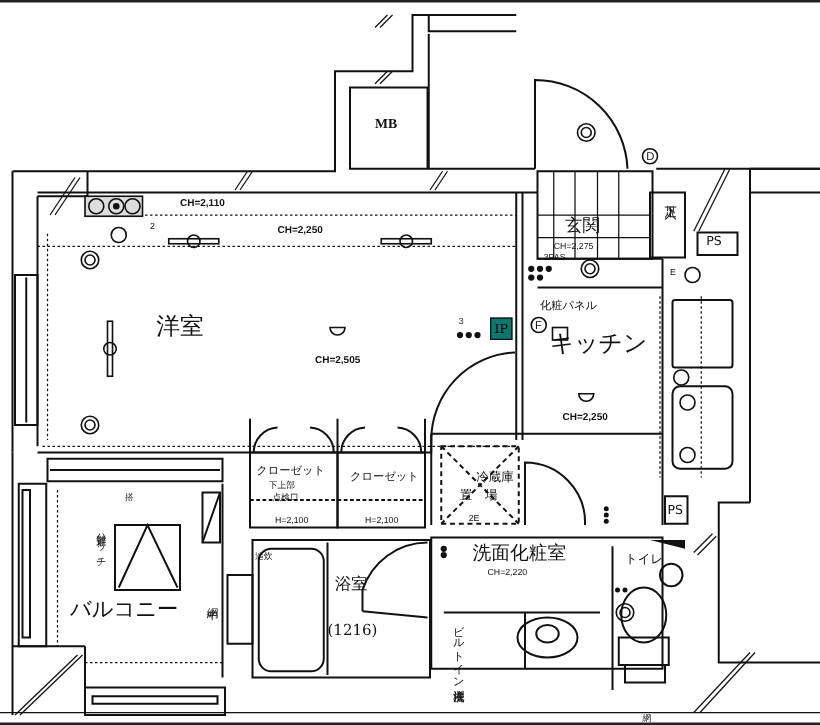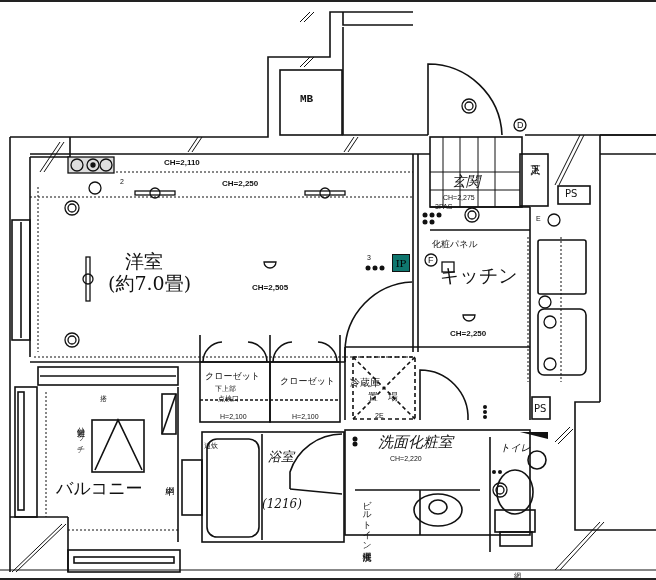--- a/index.html
+++ b/index.html
@@ -1,21 +1,21 @@
 <!DOCTYPE html>
 <html><head>
 <meta charset="utf-8">
 <style>
   html, body { margin: 0; padding: 0; background: #ffffff; }
   body { width: 656px; height: 580px; overflow: hidden; font-family: "DejaVu Sans", sans-serif; }
   #plan { position: absolute; left: 0; top: 0; width: 656px; height: 580px; border-top: 2px solid #222; border-bottom: 2px solid #222; box-sizing: border-box; }
   svg { position: absolute; left: 0; top: 0; }
   .lbl { position: absolute; color: #111; white-space: nowrap; line-height: 1; }
   .room-big { font-family: "DejaVu Serif", serif; font-size: 19px; }
-  .room-med { font-family: "DejaVu Serif", serif; font-size: 16px; font-style: italic; }
+  .room-med { font-family: "DejaVu Serif", serif; font-size: 16px; }
   .small { font-family: "Liberation Sans", sans-serif; font-size: 8px; font-weight: bold; }
   .tiny { font-family: "Liberation Sans", sans-serif; font-size: 7px; }
   .mid { font-family: "DejaVu Sans", sans-serif; font-size: 10px; }
   .vert { writing-mode: vertical-rl; }
   .box { position: absolute; border: 1.5px solid #111; background: #0f766e; display: flex; align-items: center; justify-content: center; }
 </style>
 </head>
 <body>
 
 <div id="plan">
@@ -211,60 +211,59 @@
     <circle cx="494" cy="470" r="2"></circle>
         <circle cx="500" cy="470" r="2"></circle>
     <circle cx="485" cy="405" r="2"></circle>
         <circle cx="485" cy="410" r="2"></circle>
         <circle cx="485" cy="415" r="2"></circle>
     <polygon points="520,430 548,430 548,437"></polygon>
   </g>
 </svg>
 
 <span class="lbl room-big" style="left:125px;top:250px;">洋室</span>
-<span class="lbl room-big" style="left:108px;top:272px;">(約7.0畳)</span>
 <span class="lbl small" style="left:252px;top:282px;">CH=2,505</span>
-<span class="lbl small" style="left:164px;top:157px;text-align:right;">CH=2,110</span>
+<span class="lbl small" style="left:144px;top:157px;text-align:right;">CH=2,110</span>
 <span class="lbl small" style="left:222px;top:178px;">CH=2,250</span>
 
 <span class="lbl room-big" style="left:440px;top:264px;">キッチン</span>
 <span class="lbl small" style="left:450px;top:328px;">CH=2,250</span>
 
 <span class="lbl room-med" style="left:452px;top:172px;font-size:14px;">玄関</span>
 <span class="lbl tiny" style="left:443px;top:192px;">CH=2,275</span>
 <span class="lbl mid vert" style="left:530px;top:155px;">下足入</span>
 <span class="lbl mid" style="left:565px;top:187px;">PS</span>
 <span class="lbl mid" style="left:534px;top:402px;">PS</span>
 <span class="lbl tiny" style="left:435px;top:201px;">3PAS</span>
 <span class="lbl tiny" style="left:432px;top:238px;font-size:9px;">化粧パネル</span>
 <span class="lbl tiny" style="left:367px;top:252px;">3</span>
 <span class="lbl tiny" style="left:120px;top:176px;">2</span>
 <div class="box" style="left:392px;top:252px;width:16px;height:16px;font-size:10px;font-family:'DejaVu Serif',serif;">IP</div>
 <span class="lbl tiny" style="left:428px;top:254px;font-size:9px;">F</span>
 <span class="lbl tiny" style="left:517px;top:119px;font-size:9px;">D</span>
 <span class="lbl tiny" style="left:536px;top:213px;">E</span>
-<span class="lbl" style="left:300px;top:92px;font-family:Liberation Mono, monospace;font-size:11px;font-weight:bold;">MB</span>
+<span class="lbl" style="left:300px;top:92px;font-family:Liberation Serif, serif;font-size:11px;font-weight:bold;">MB</span>
 
 <span class="lbl tiny" style="left:205px;top:370px;font-size:9px;">クローゼット</span>
 <span class="lbl tiny" style="left:215px;top:383px;">下上部</span>
 <span class="lbl tiny" style="left:218px;top:393px;">点検口</span>
 <span class="lbl tiny" style="left:220px;top:411px;">H=2,100</span>
 <span class="lbl tiny" style="left:280px;top:375px;font-size:9px;">クローゼット</span>
 <span class="lbl tiny" style="left:292px;top:411px;">H=2,100</span>
 
-<span class="lbl mid" style="left:350px;top:376px;">冷蔵庫</span>
+<span class="lbl mid" style="left:381px;top:376px;">冷蔵庫</span>
 <span class="lbl mid" style="left:368px;top:390px;">置　場</span>
 <span class="lbl tiny" style="left:375px;top:410px;">2E</span>
 
 <span class="lbl room-med" style="left:378px;top:433px;font-size:15px;">洗面化粧室</span>
 <span class="lbl tiny" style="left:390px;top:453px;">CH=2,220</span>
 <span class="lbl room-med" style="left:500px;top:441px;font-size:10px;">トイレ</span>
 <span class="lbl tiny vert" style="left:362px;top:492px;font-size:9px;height:40px;">ビルトイン洗濯機</span>
 
-<span class="lbl room-med" style="left:268px;top:448px;font-size:13px;">浴室</span>
+<span class="lbl room-med" style="left:268px;top:459px;font-size:13px;">浴室</span>
 <span class="lbl room-med" style="left:262px;top:457px;font-size:12px;margin-top:39px;">(1216)</span>
 <span class="lbl tiny" style="left:204px;top:440px;">追炊</span>
 
 <span class="lbl room-big" style="left:56px;top:478px;font-size:17px;">バルコニー</span>
 <span class="lbl tiny vert" style="left:76px;top:420px;font-size:8px;">避難ハッチ</span>
 <span class="lbl tiny" style="left:100px;top:537px;font-size:9px;margin-top:46px;">物干金物</span>
 <span class="lbl tiny vert" style="left:165px;top:478px;font-size:9px;">中網</span>
 <span class="lbl tiny" style="left:100px;top:393px;">搭</span>
 <span class="lbl tiny" style="left:514px;top:570px;">網</span>
 </div>

